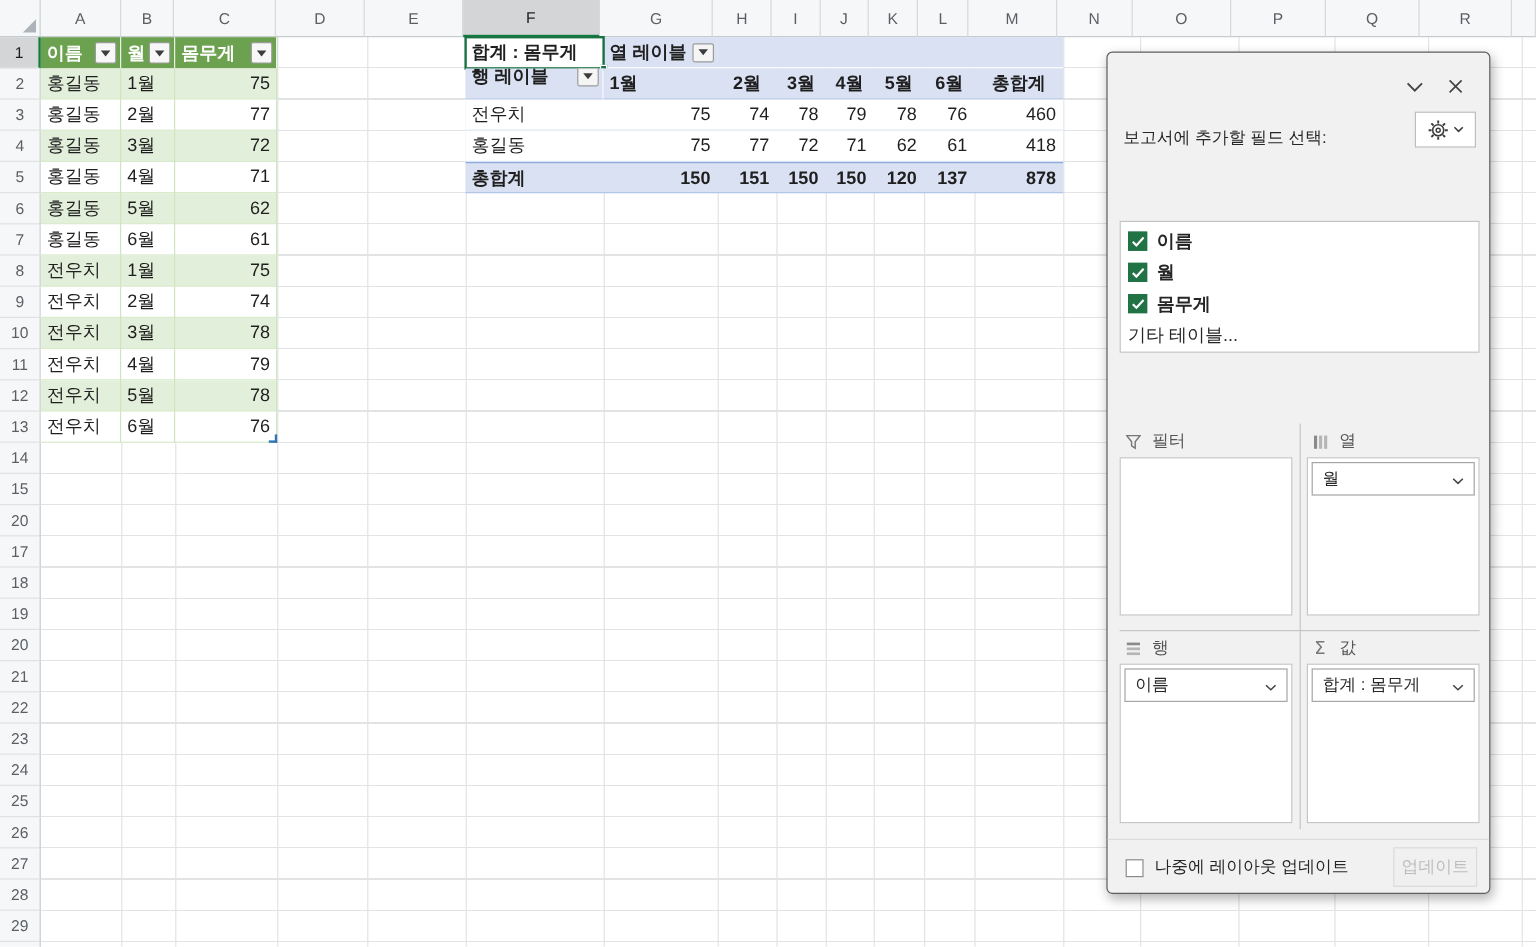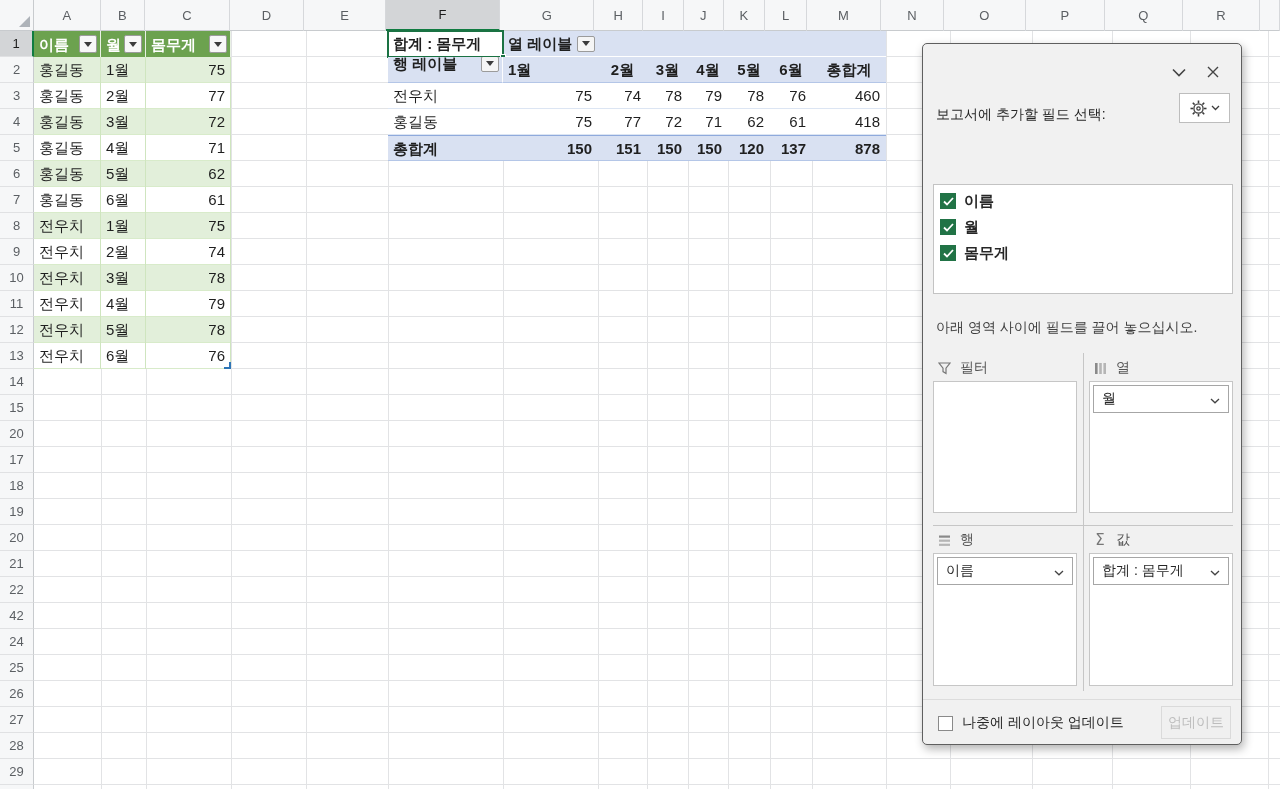--- a/index.html
+++ b/index.html
@@ -191,21 +191,21 @@
       <div class="rowhdr">13</div>
       <div class="rowhdr">14</div>
       <div class="rowhdr">15</div>
       <div class="rowhdr">20</div>
       <div class="rowhdr">17</div>
       <div class="rowhdr">18</div>
       <div class="rowhdr">19</div>
       <div class="rowhdr">20</div>
       <div class="rowhdr">21</div>
       <div class="rowhdr">22</div>
-      <div class="rowhdr">42</div>
+      <div class="rowhdr">23</div>
       <div class="rowhdr">24</div>
       <div class="rowhdr">25</div>
       <div class="rowhdr">26</div>
       <div class="rowhdr">27</div>
       <div class="rowhdr">28</div>
       <div class="rowhdr">29</div>
       <div class="rowhdr"></div>
     </div>
 
   <div id="source-table">
@@ -400,22 +400,24 @@
           <div class="lbl">월</div>
         </div>
         <div class="field-row">
           <div class="cb">
             <svg width="11" height="9" viewBox="0 0 11 9">
               <polyline points="1,4.5 4,7.5 10,1" fill="none" stroke="#fff" stroke-width="1.8"></polyline>
             </svg>
           </div>
           <div class="lbl">몸무게</div>
         </div>
-      </div>
-    <div id="drag-hint">아래 영역 사이에 필드를 끌어 놓으십시오.</div>
+        <div class="field-row plain">
+          <div class="lbl">기타 테이블...</div>
+        </div>
+      </div>
 
     <div class="zone-hdr" id="zh-filter">
       <span class="zone-icon">
         <svg width="13" height="13" viewBox="0 0 13 13">
             <path d="M1 1 H12 L8 6.2 V11.5 L5 9.6 V6.2 Z" fill="none" stroke="currentColor" stroke-width="1.2"></path>
           </svg>
       </span>
       <span>필터</span>
     </div>
     <div class="zone-hdr" id="zh-cols">

